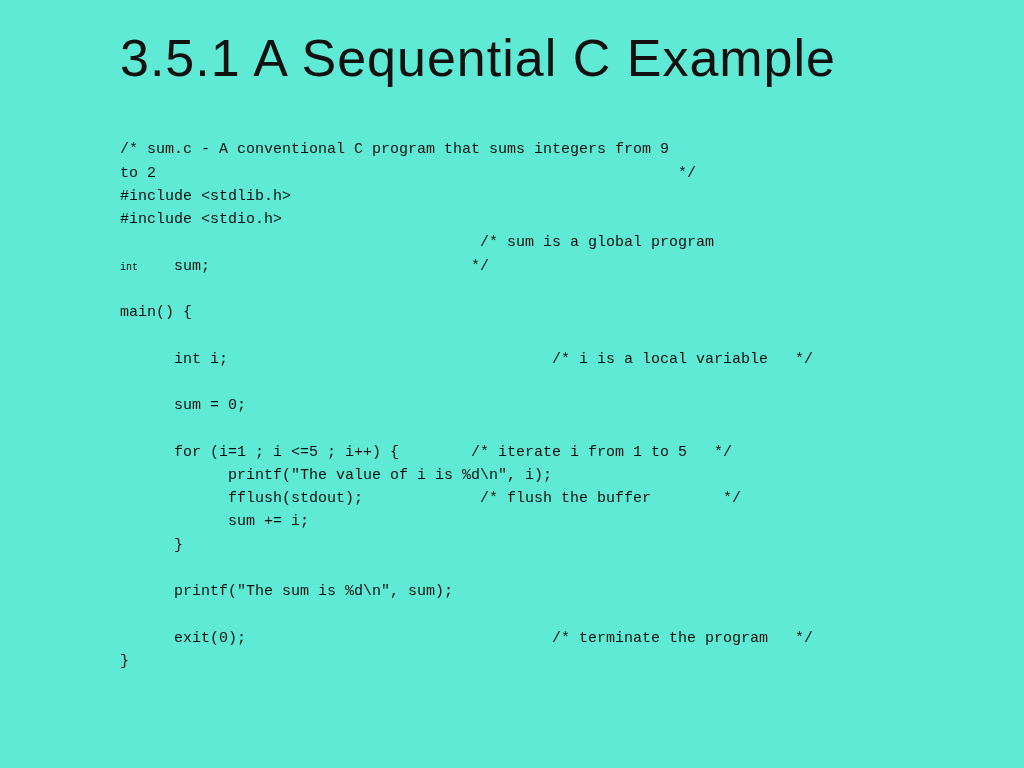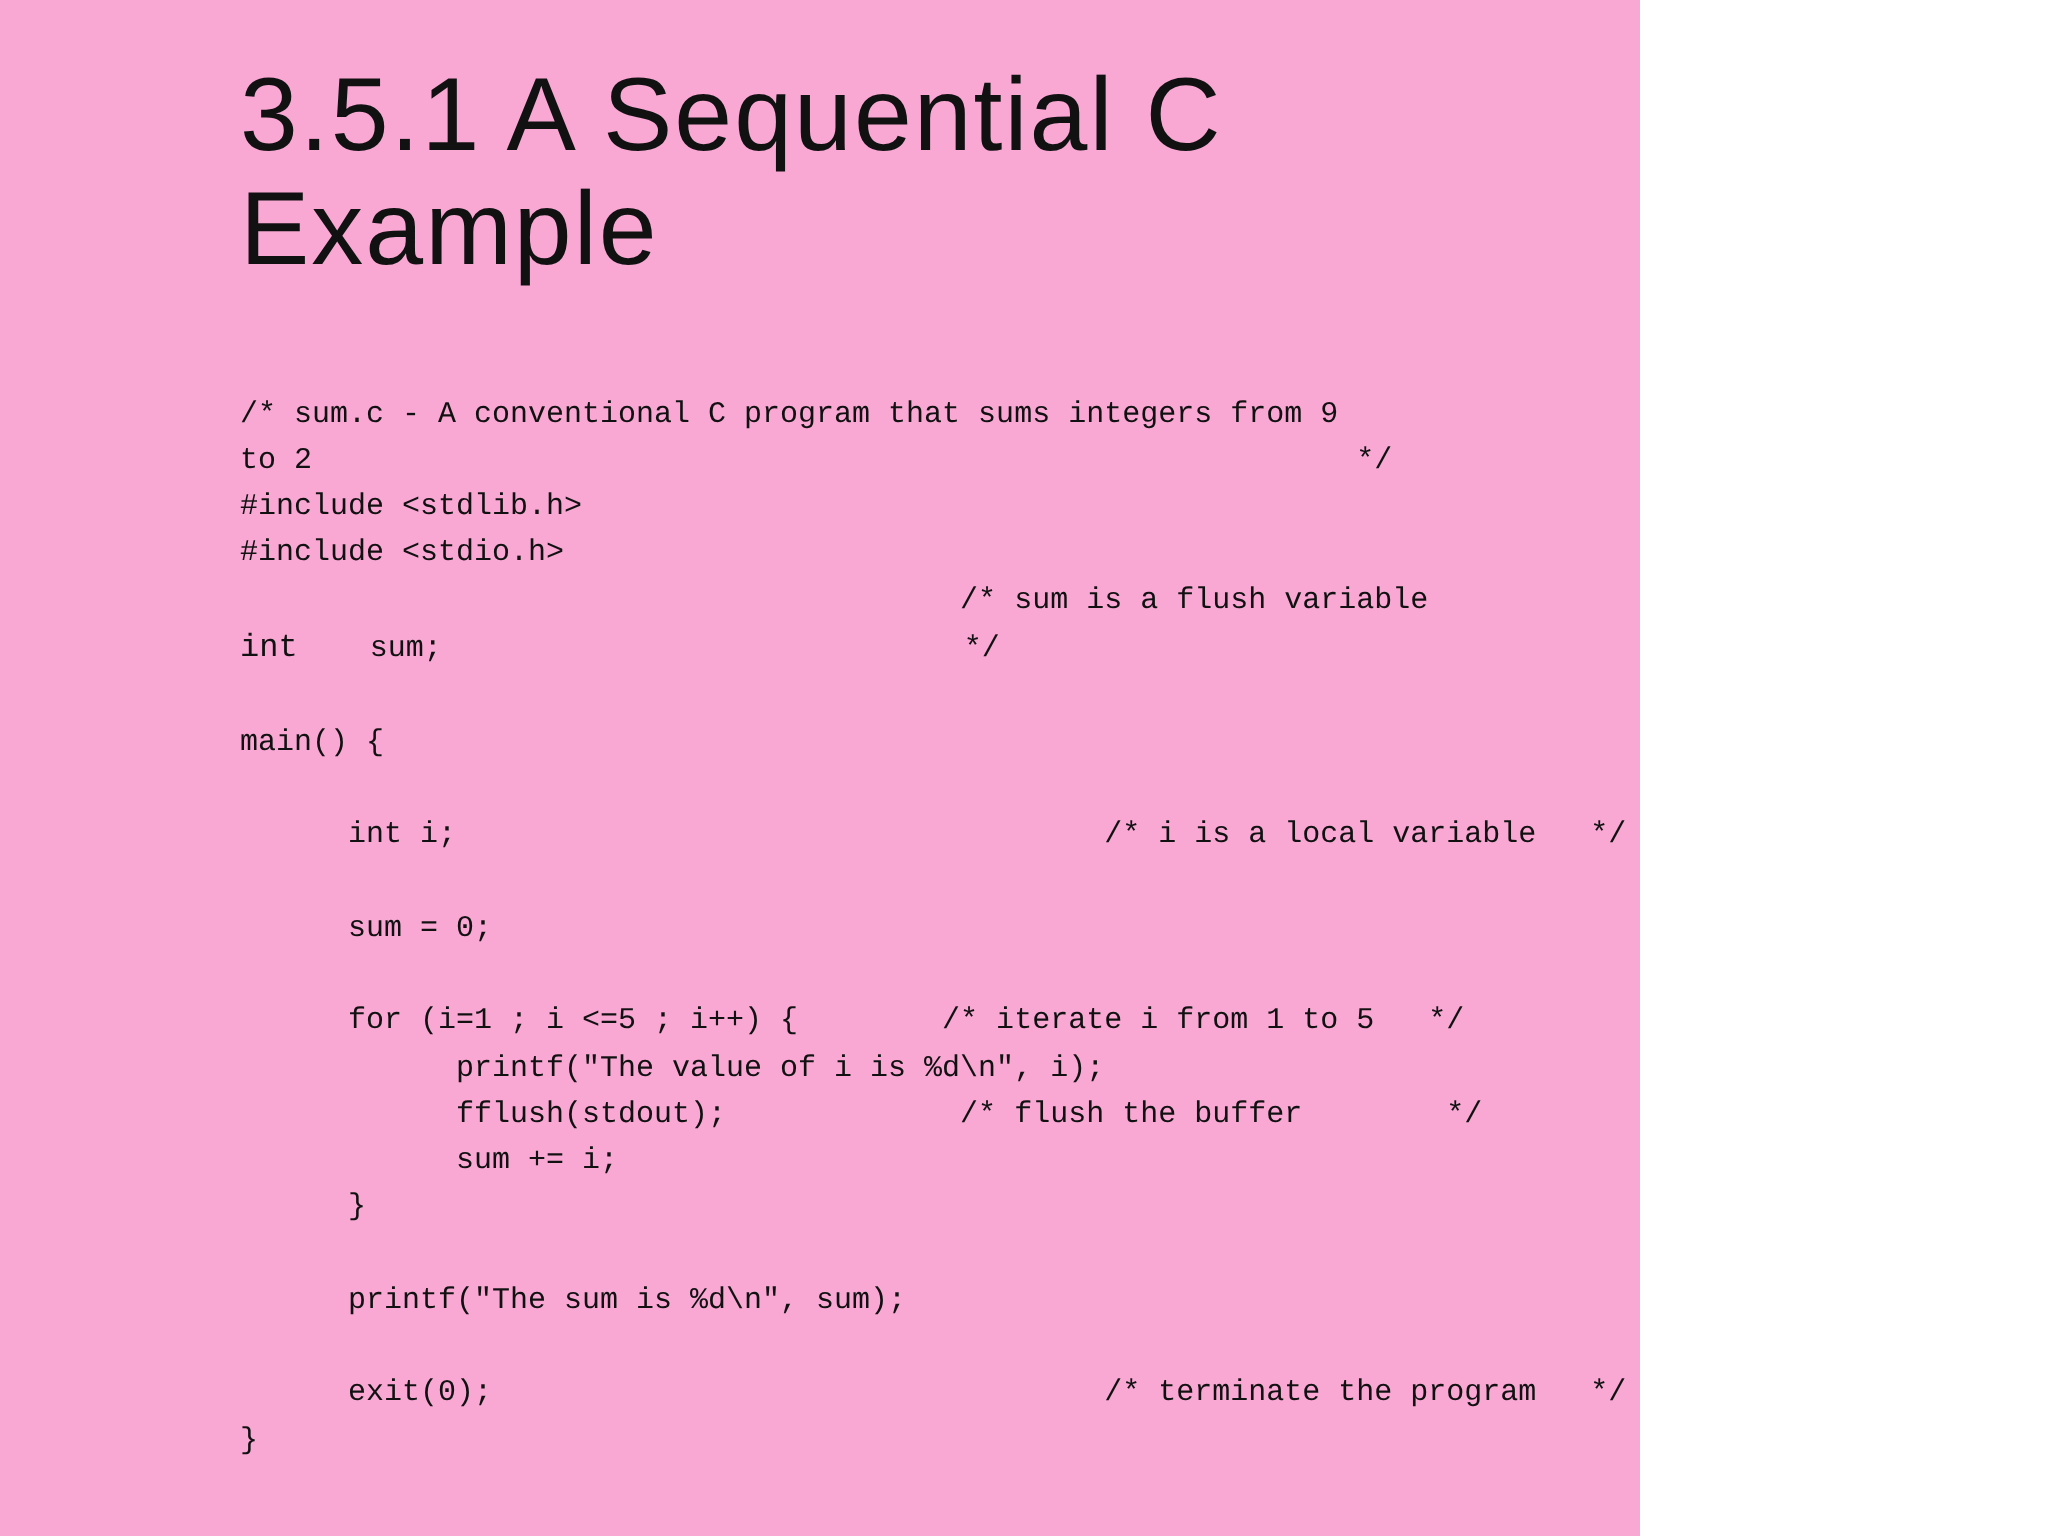--- a/index.html
+++ b/index.html
@@ -10,23 +10,23 @@
 
     body {
       background-color: #ffffff;
       font-family: Arial, Helvetica, sans-serif;
       width: 1024px;
       height: 768px;
       overflow: hidden;
     }
 
     .page-container {
-      width: 820px;
+      width: 1024px;
       height: 768px;
-      background: #f9a8d4;
+      background: #5eead4;
       padding: 30px 80px 30px 120px;
     }
 
     .slide-title {
       font-size: 52px;
       font-weight: 300;
       color: #111111;
       margin-bottom: 28px;
       letter-spacing: 1px;
       line-height: 1.1;
@@ -34,36 +34,36 @@
 
     .code-block {
       font-family: 'Courier New', Courier, monospace;
       font-size: 15px;
       color: #111111;
       line-height: 1.55;
       white-space: pre;
     }
 
     .code-small {
-      font-size: 16px;
+      font-size: 10px;
       vertical-align: baseline;
     }
   </style>
 </head>
 <body>
 
 <div class="page-container">
   <h1 class="slide-title">3.5.1  A Sequential C Example</h1>
 
   <div class="code-block">
 <span>/* sum.c - A conventional C program that sums integers from 9</span>
 <span>to 2                                                          */</span>
 <span>#include &lt;stdlib.h&gt;</span>
 <span>#include &lt;stdio.h&gt;</span>
-<span>                                        /* sum is a flush variable</span>
+<span>                                        /* sum is a global program</span>
 <span><span class="code-small">int</span>    sum;                             */</span>
 <span>
 main() {</span>
 <span>
       int i;                                    /* i is a local variable   */</span>
 <span>
       sum = 0;</span>
 <span>
       for (i=1 ; i &lt;=5 ; i++) {        /* iterate i from 1 to 5   */</span>
 <span>            printf("The value of i is %d\n", i);</span>

